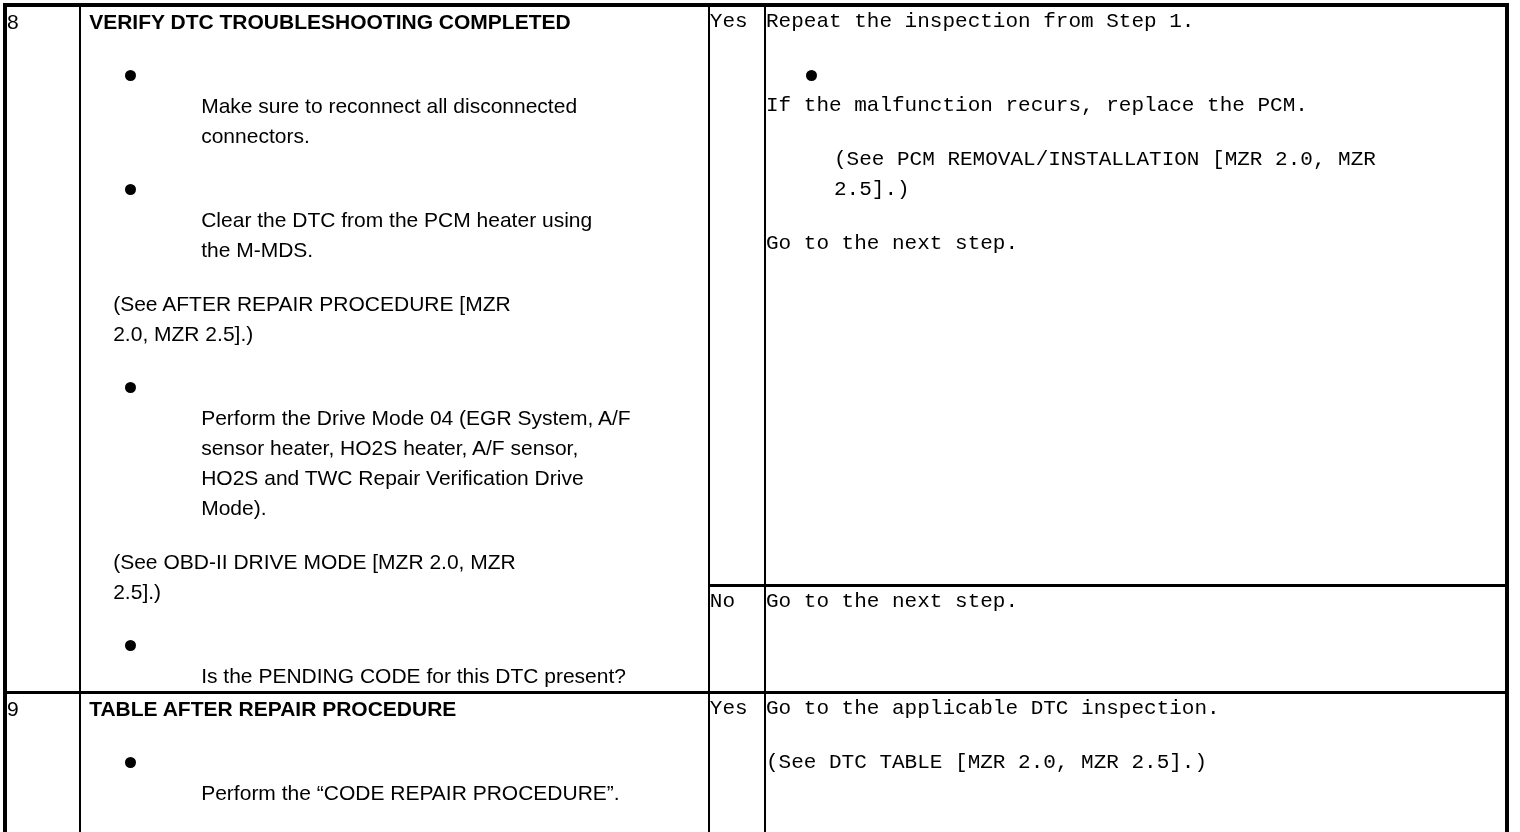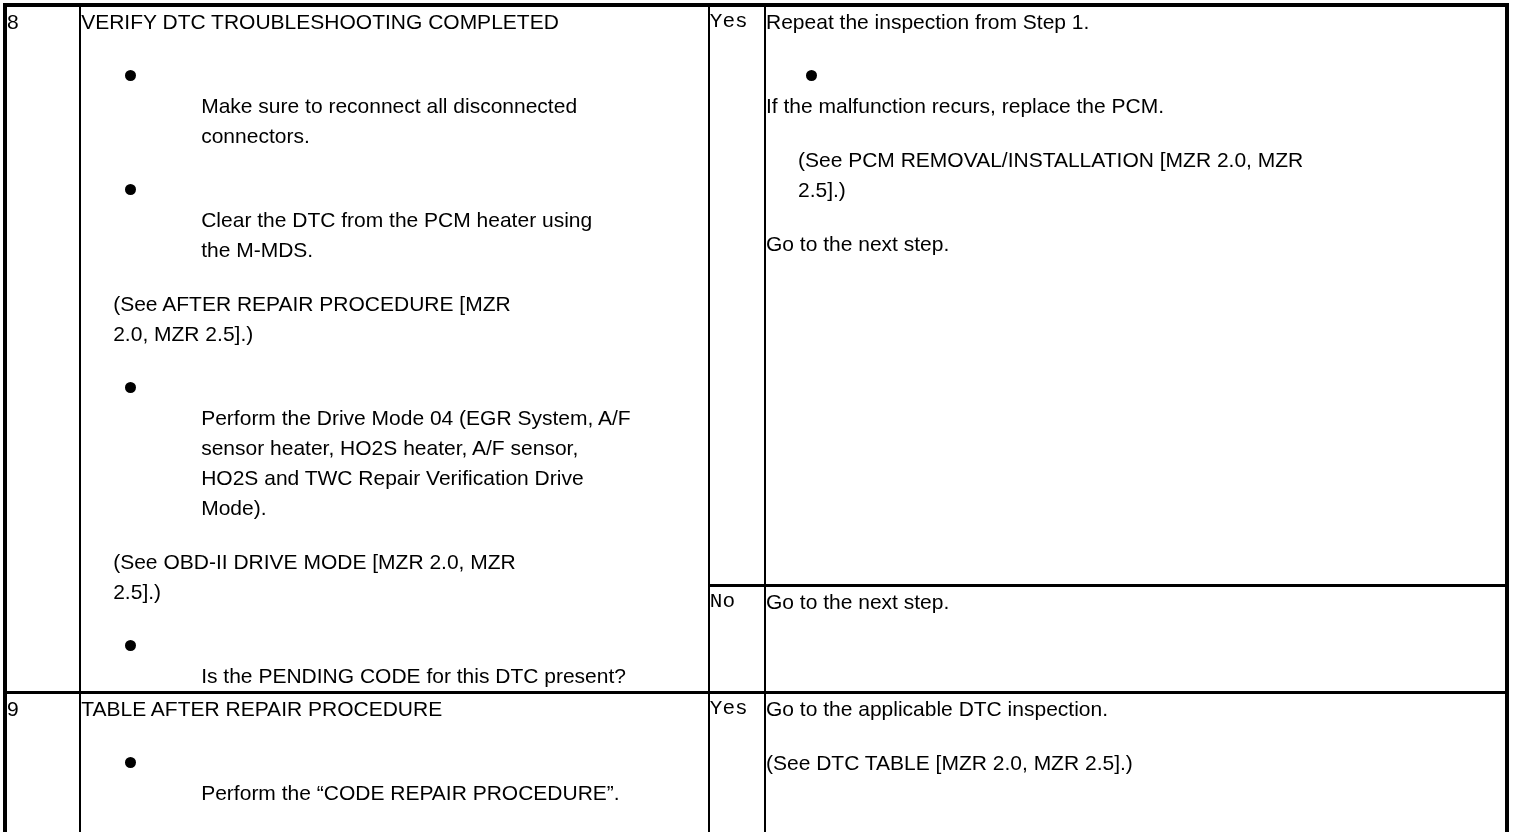--- a/index.html
+++ b/index.html
@@ -36,38 +36,38 @@
   
   tr.r-tall  { height: 487px; }
   tr.r-no8   { height: 90px;  }
   tr.r-yes9  { height: 159px; }
 
   .t {
     font-size: 21px;
     line-height: 30px;
     white-space: pre-line;
   }
-  .bold { font-weight: normal; }
+  .bold { font-weight: bold; margin-left: 8px; }
 
   .step-cell  { padding: 8px 2px 0 4px; }
   .action-cell{ padding: 8px 6px 8px 5px; }
   .yn-cell    { padding: 8px 2px 0 7px; font-family: Liberation Mono, monospace; }
-  .result-cell{ padding: 8px 8px 8px 6px; }
+  .result-cell{ padding: 8px 8px 8px 6px; font-family: Liberation Mono, monospace; }
 
   .blk { margin-top: 24px; }
 
   
   .bullet-a { position: relative; padding-left: 120px; }
   .bullet-a > .dot { left: 44px; }
   .note-a { padding-left: 32px; }
 
   
   .bullet-r { position: relative; }
   .bullet-r > .dot { left: 40px; }
-  .note-r { padding-left: 32px; }
+  .note-r { padding-left: 68px; }
 
   .dot {
     position: absolute;
     top: 9px;
     width: 11px;
     height: 11px;
     background: #000000;
     border-radius: 50%;
   }
 </style>

